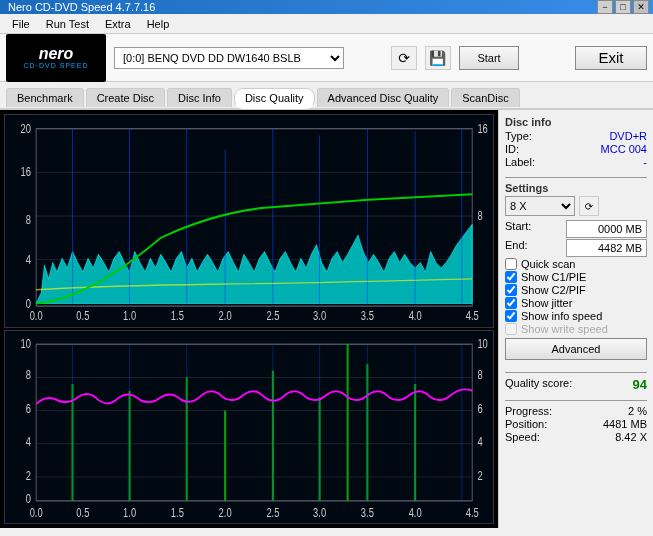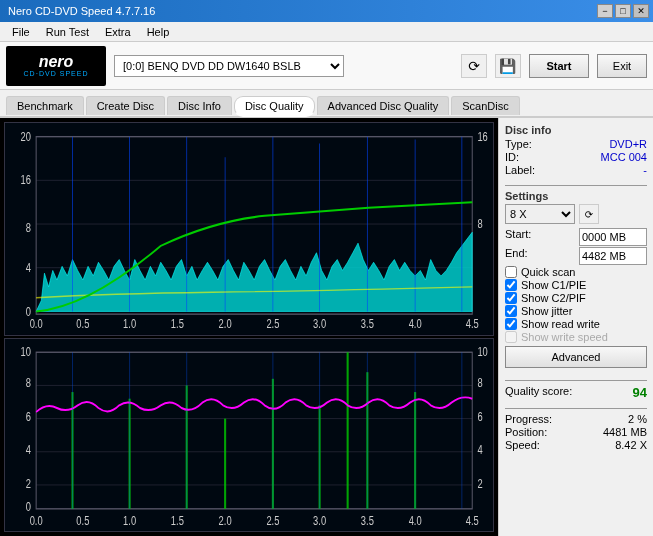--- a/index.html
+++ b/index.html
@@ -1,38 +1,38 @@
 <!DOCTYPE html>
 <html><head>
   <meta charset="utf-8">
   <style>
     * { margin: 0; padding: 0; box-sizing: border-box; }
     body { width: 653px; height: 536px; font-family: 'Segoe UI', Tahoma, sans-serif; font-size: 11px; background: #f0f0f0; overflow: hidden; }
     
     
-    .title-bar { background: linear-gradient(to right, #1a6bbd, #3a8ee8); height: 22px; display: flex; align-items: center; justify-content: space-between; padding: 0 4px; }
+    .title-bar { background: linear-gradient(to right, #1a6bbd, #3a8ee8); height: 14px; display: flex; align-items: center; justify-content: space-between; padding: 0 4px; }
     .title-bar-text { color: white; font-size: 11px; font-weight: normal; padding-left: 4px; }
     .title-bar-buttons { display: flex; gap: 2px; }
     .title-btn { width: 16px; height: 14px; background: #d0d0d0; border: 1px solid #888; font-size: 9px; display: flex; align-items: center; justify-content: center; cursor: pointer; color: #000; }
     .title-btn.close { background: #c0c0c0; }
 
     
     .menu-bar { background: #f0f0f0; height: 20px; display: flex; align-items: center; border-bottom: 1px solid #ccc; padding: 0 4px; }
     .menu-item { padding: 2px 8px; font-size: 11px; cursor: pointer; }
 
     
     .toolbar { background: #f8f8f8; height: 48px; display: flex; align-items: center; border-bottom: 1px solid #ccc; padding: 4px 6px; gap: 8px; }
-    .logo { width: 100px; height: 40px; background: #000; display: flex; flex-direction: column; align-items: center; justify-content: center; border-radius: 2px; }
+    .logo { width: 100px; height: 48px; background: #000; display: flex; flex-direction: column; align-items: center; justify-content: center; border-radius: 2px; }
     .logo-nero { color: white; font-size: 16px; font-weight: bold; font-style: italic; line-height: 1; }
     .logo-sub { color: #00aaff; font-size: 7px; letter-spacing: 1px; }
     .drive-select { display: flex; align-items: center; gap: 4px; flex: 1; }
     .drive-dropdown { width: 230px; height: 22px; border: 1px solid #999; background: white; font-size: 11px; padding: 0 4px; }
     .toolbar-icon-btn { width: 26px; height: 24px; border: 1px solid #ccc; background: #f0f0f0; display: flex; align-items: center; justify-content: center; cursor: pointer; font-size: 14px; }
-    .btn-start { width: 60px; height: 24px; border: 1px solid #888; background: linear-gradient(to bottom, #f8f8f8, #e0e0e0); cursor: pointer; font-size: 11px; font-weight: bold; }
-    .btn-exit { width: 50px; height: 24px; border: 1px solid #888; background: linear-gradient(to bottom, #f8f8f8, #e0e0e0); cursor: pointer; font-size: 11px; }
+    .btn-start { width: 60px; height: 24px; border: 1px solid #888; background: linear-gradient(to bottom, #f8f8f8, #e0e0e0); cursor: pointer; font-size: 11px; }
+    .btn-exit { width: 72px; height: 24px; border: 1px solid #888; background: linear-gradient(to bottom, #f8f8f8, #e0e0e0); cursor: pointer; font-size: 15px; margin-left: 48px; }
 
     
     .tabs { background: #f0f0f0; display: flex; align-items: center; padding: 4px 6px 0; border-bottom: 2px solid #ccc; height: 28px; }
     .tab { padding: 3px 10px; border: 1px solid #ccc; border-bottom: none; background: #d8d8d8; font-size: 11px; cursor: pointer; margin-right: 2px; border-radius: 3px 3px 0 0; }
     .tab.active { background: white; border-bottom: 2px solid white; margin-bottom: -2px; border-radius: 9px; }
 
     
     .main { display: flex; height: calc(536px - 22px - 20px - 48px - 28px); }
 
     
@@ -42,21 +42,21 @@
     .right-panel { width: 155px; background: #f0f0f0; border-left: 1px solid #ccc; padding: 6px; display: flex; flex-direction: column; gap: 4px; overflow: hidden; }
 
     .panel-section { margin-bottom: 4px; }
     .panel-label { font-size: 11px; font-weight: bold; color: #333; margin-bottom: 2px; }
     .panel-row { display: flex; justify-content: space-between; margin-bottom: 1px; font-size: 11px; }
     .panel-row .val { color: #0000cc; }
 
     .settings-section { border-top: 1px solid #999; padding-top: 4px; }
     .speed-row { display: flex; align-items: center; gap: 4px; margin-bottom: 4px; }
     .speed-select { width: 70px; height: 20px; border: 1px solid #999; font-size: 11px; }
-    .mb-input { width: 68px; height: 18px; border: 1px solid #999; font-size: 11px; text-align: right; padding-right: 20px; background: white; }
+    .mb-input { width: 81px; height: 18px; border: 1px solid #999; font-size: 11px; text-align: right; padding-right: 4px; background: white; }
 
     .checkbox-row { display: flex; align-items: flex-end; gap: 4px; margin-bottom: 1px; font-size: 11px; }
     .checkbox-row input[type=checkbox] { width: 12px; height: 12px; }
 
     .advanced-btn { width: 100%; height: 22px; border: 1px solid #888; background: linear-gradient(to bottom, #f8f8f8, #e0e0e0); cursor: pointer; font-size: 11px; margin-top: 2px; }
 
     .quality-row { display: flex; justify-content: space-between; margin-top: 4px; font-size: 11px; border-top: 1px solid #999; padding-top: 4px; }
     .quality-score { color: #008000; font-weight: bold; font-size: 13px; }
 
     .progress-section { border-top: 1px solid #999; padding-top: 4px; font-size: 11px; }
@@ -275,21 +275,21 @@
       <div class="checkbox-row">
         <input type="checkbox" checked="" style="">
         <span>Show C2/PIF</span>
       </div>
       <div class="checkbox-row">
         <input type="checkbox" checked="" style="">
         <span>Show jitter</span>
       </div>
       <div class="checkbox-row">
         <input type="checkbox" checked="" style="">
-        <span>Show read write</span>
+        <span>Show info speed</span>
       </div>
       <div class="checkbox-row">
         <input type="checkbox" disabled="" style="">
         <span style="color:#aaa;">Show write speed</span>
       </div>
       <button class="advanced-btn">Advanced</button>
     </div>
 
     <div class="panel-section">
       <div class="quality-row">

